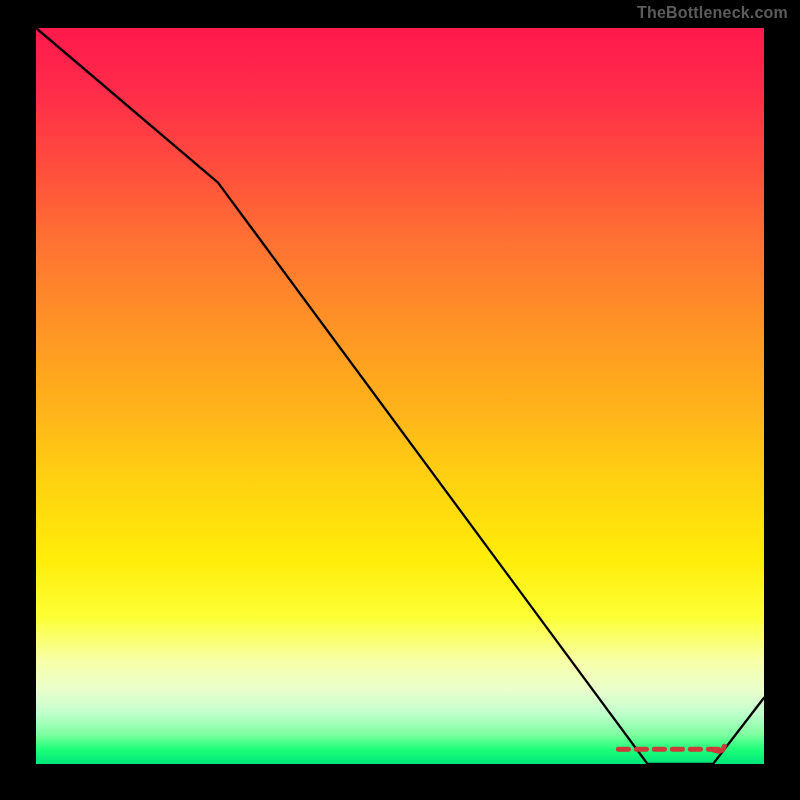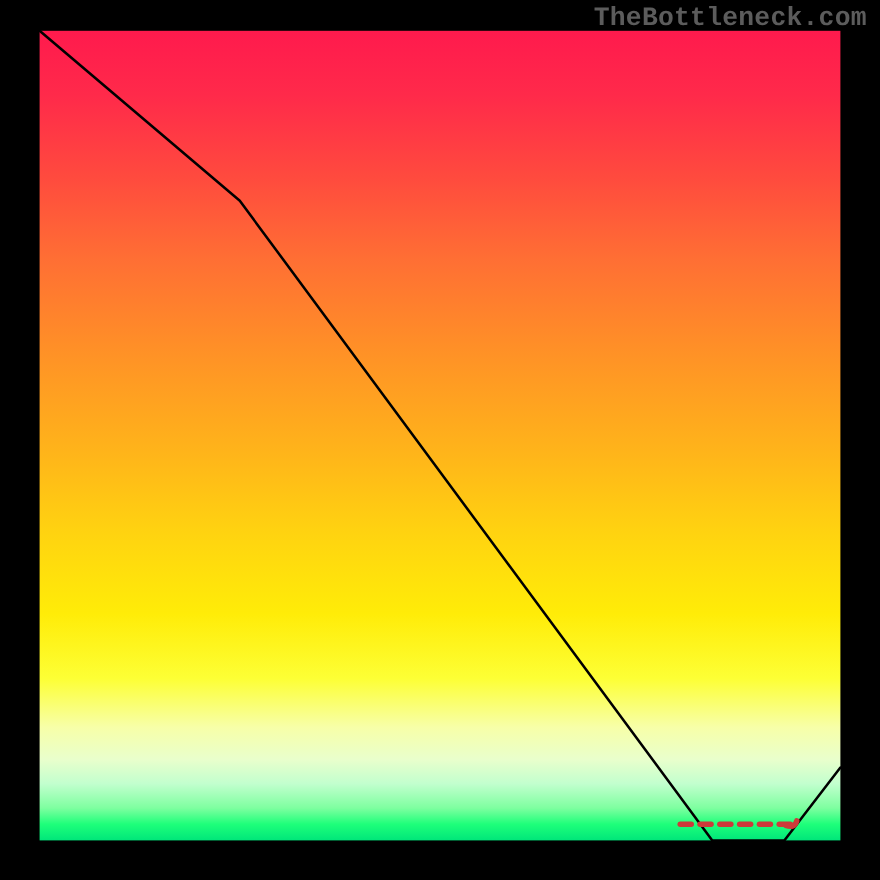--- a/index.html
+++ b/index.html
@@ -13,22 +13,22 @@
   .stage {
     position: relative;
     width: 800px;
     height: 800px;
     background: #000;
   }
   .watermark {
     position: absolute;
     top: 4px;
     right: 12px;
-    font-family: Liberation Mono, monospace;
-    font-size: 24px;
+    font-family: Liberation Sans, sans-serif;
+    font-size: 16px;
     font-weight: 600;
     color: #5c5c5c;
     letter-spacing: 0.2px;
   }
   .plot {
     position: absolute;
     left: 36px;
     top: 28px;
     width: 728px;
     height: 736px;

